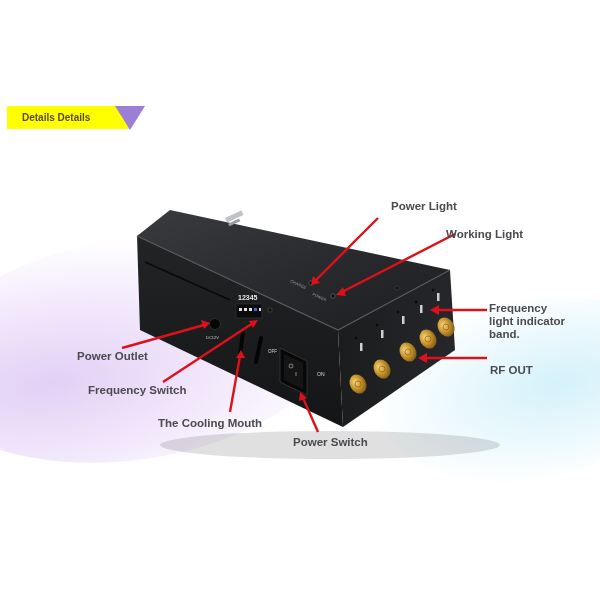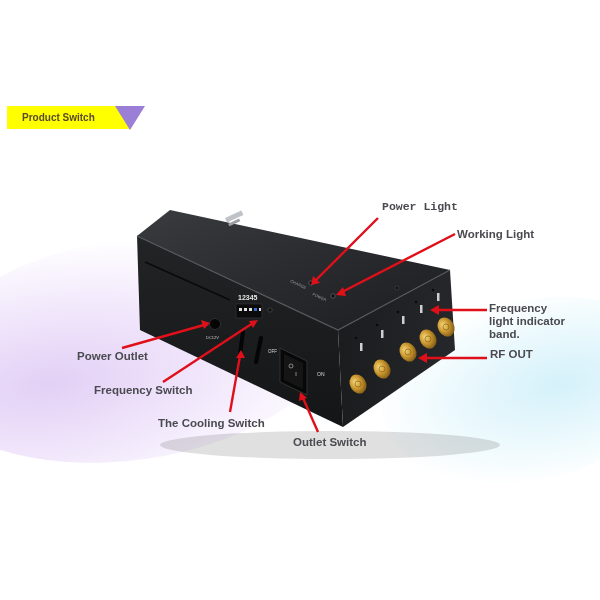--- a/index.html
+++ b/index.html
@@ -13,21 +13,21 @@
   svg.overlay{position:absolute;left:0;top:0;}
 </style>
 </head>
 <body>
 
 <div class="bg-purple"></div>
 <div class="bg-cyan"></div>
 
 <div class="banner"></div>
 <div class="banner-tri"></div>
-<div class="banner-text">Product Switch</div>
+<div class="banner-text">Details Details</div>
 
 <svg class="overlay" width="600" height="600" viewBox="0 0 600 600">
   <defs>
     <linearGradient id="topg" x1="0" y1="0" x2="1" y2="1">
       <stop offset="0" stop-color="#3a3b3e"></stop>
       <stop offset="0.5" stop-color="#2a2b2e"></stop>
       <stop offset="1" stop-color="#1c1d1f"></stop>
     </linearGradient>
     <linearGradient id="frontg" x1="0" y1="0" x2="0" y2="1">
       <stop offset="0" stop-color="#232426"></stop>
@@ -135,24 +135,24 @@
     <polygon points="210,323 201,320 204,329" stroke="none"></polygon>
     <line x1="163" y1="382" x2="253" y2="323"></line>
     <polygon points="258,320 249,321 253,328" stroke="none"></polygon>
     <line x1="230" y1="412" x2="240" y2="356"></line>
     <polygon points="241,350 236,358 245,358" stroke="none"></polygon>
     <line x1="318" y1="432" x2="303" y2="398"></line>
     <polygon points="300,392 299,401 307,398" stroke="none"></polygon>
   </g>
 </svg>
 
-<div class="label" style="left:382px;top:200px;font-family:Liberation Mono, monospace;">Power Light</div>
-<div class="label" style="left:457px;top:228px;text-align:right;">Working Light</div>
+<div class="label" style="left:391px;top:200px;">Power Light</div>
+<div class="label" style="left:446px;top:228px;text-align:right;">Working Light</div>
 <div class="label" style="left:489px;top:302px;">
   <div>Frequency</div>
   <div>light indicator</div>
   <div>band.</div>
 </div>
-<div class="label" style="left:490px;top:348px;">RF OUT</div>
+<div class="label" style="left:490px;top:364px;">RF OUT</div>
 <div class="label" style="left:77px;top:350px;">Power Outlet</div>
-<div class="label" style="left:94px;top:384px;">Frequency Switch</div>
-<div class="label" style="left:158px;top:417px;">The Cooling Switch</div>
-<div class="label" style="left:293px;top:436px;">Outlet Switch</div>
+<div class="label" style="left:88px;top:384px;">Frequency Switch</div>
+<div class="label" style="left:158px;top:417px;">The Cooling Mouth</div>
+<div class="label" style="left:293px;top:436px;">Power Switch</div>
 
 </body></html>

